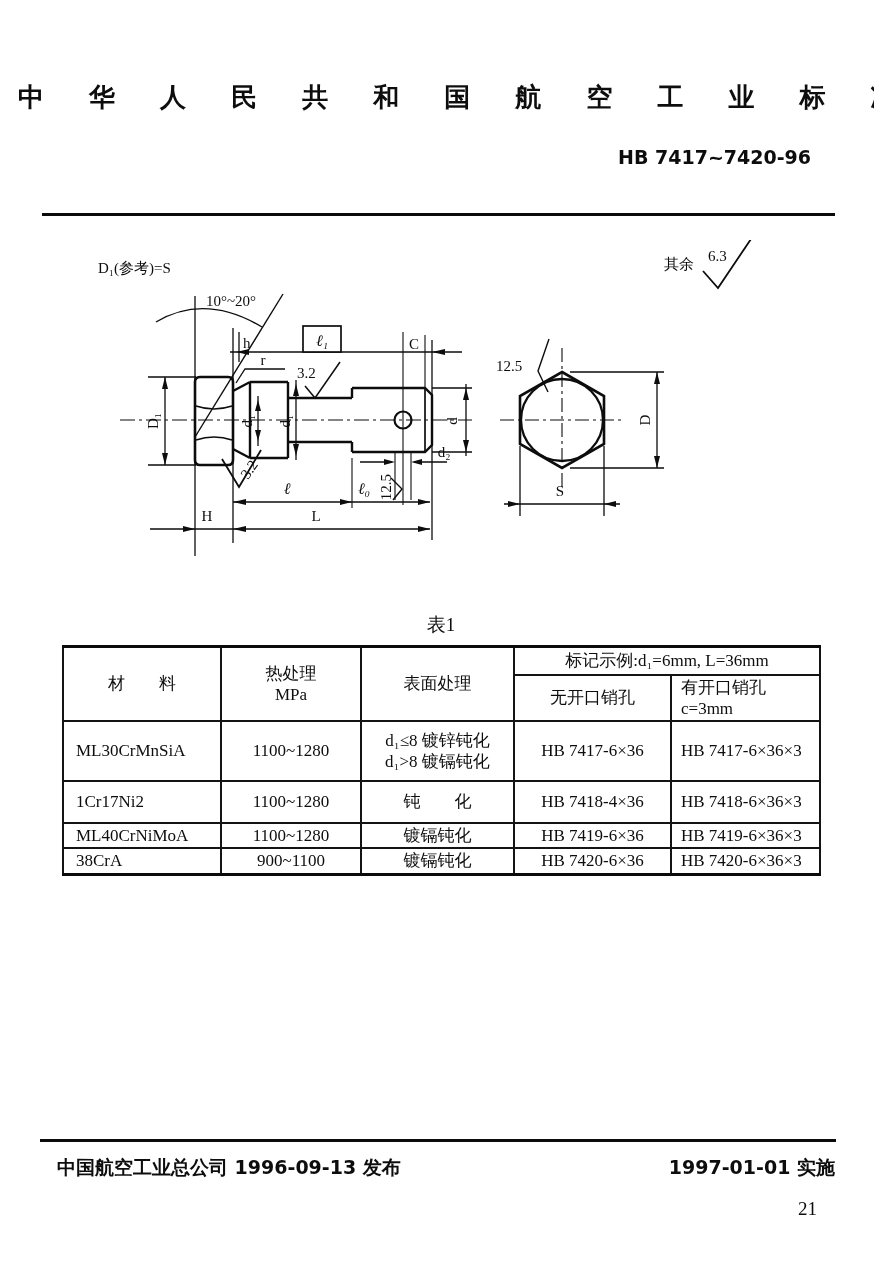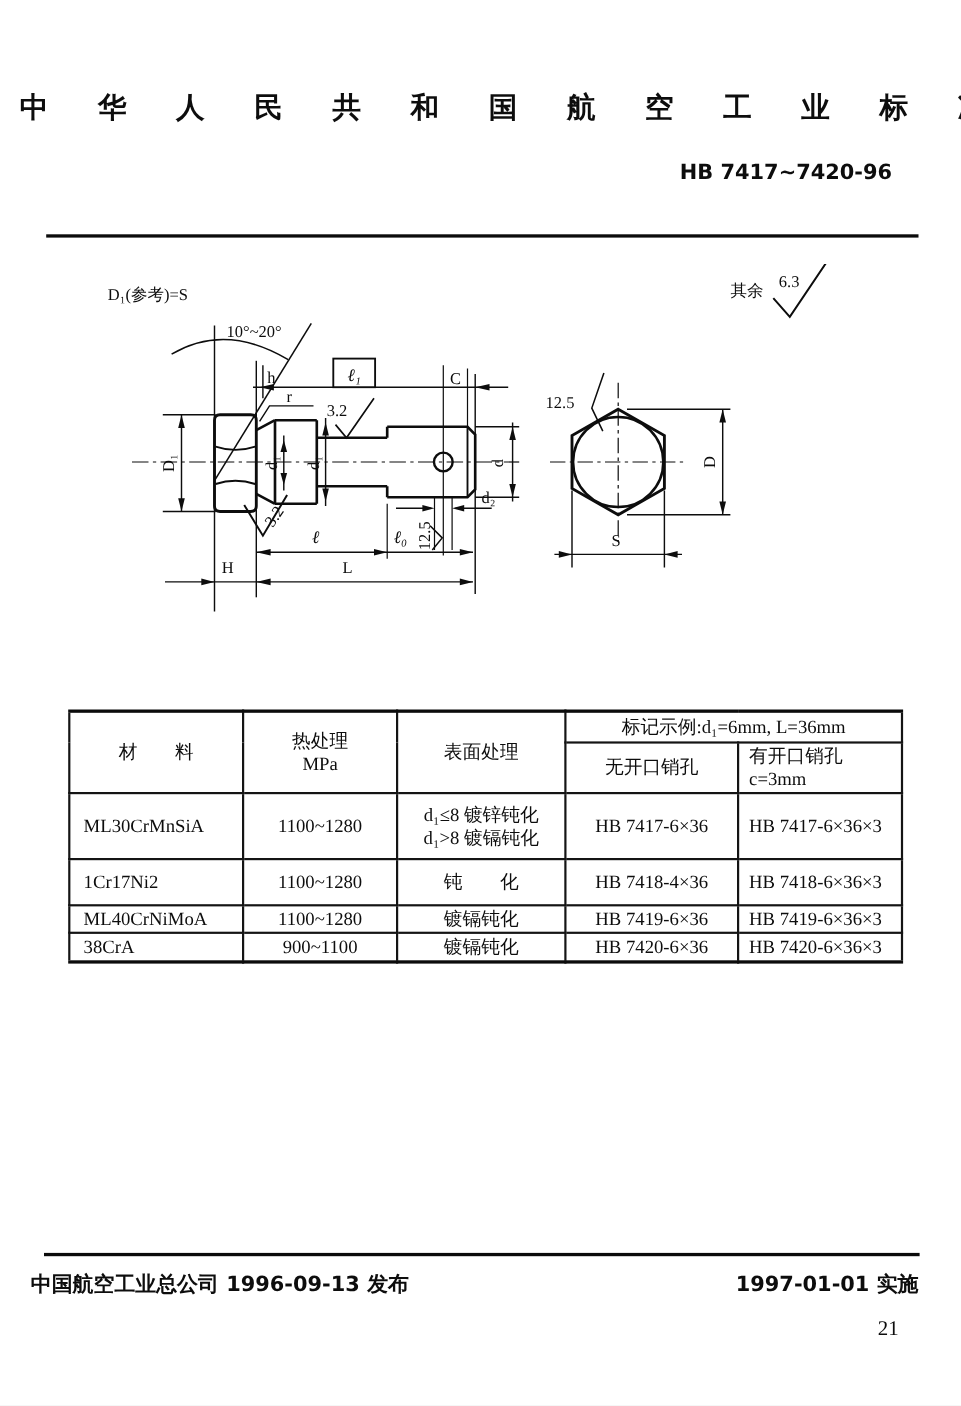--- a/index.html
+++ b/index.html
@@ -39,21 +39,21 @@
   table.spec td,table.spec th{
     border:2px solid #141414;padding:1px 4px;vertical-align:middle;
     white-space:pre-wrap;font-weight:normal;overflow:hidden;
   }
   table.spec{border-top:3px solid #0b0b0b;border-bottom:3px solid #0b0b0b;}
   .c{text-align:center;}
   .lft{text-align:left;padding-left:9px !important;}
   .mat-cell{padding-left:12px !important;}
   .hdr{font-weight:bold;}
   .footer-left{
-    top:1155px;left:28px;
+    top:1155px;left:57px;
     font-family:"DejaVu Sans","Liberation Sans",sans-serif;
     font-weight:bold;font-size:19px;white-space:nowrap;
   }
   .footer-right{
     top:1155px;right:39px;
     font-family:"DejaVu Sans","Liberation Sans",sans-serif;
     font-weight:bold;font-size:19px;white-space:nowrap;
   }
   .page-num{
     top:1198px;right:57px;font-size:19px;
@@ -223,20 +223,21 @@
     </g>
 
     <g>
       <path d="M570,372 H664 M570,468 H664 M657,372 V468" stroke="#0d0d0d" stroke-width="1.3" fill="none"></path>
       <polygon points="657,372 654,384 660,384" fill="#0d0d0d"></polygon>
       <polygon points="657,468 654,456 660,456" fill="#0d0d0d"></polygon>
       <text x="645" y="425" text-anchor="middle" transform="rotate(-90 645 420)">D</text>
     </g>
   </svg>
 
+  <div class="abs tbl-caption">表1</div>
 
   <table class="spec">
     <colgroup>
       <col style="width:158px">
         <col style="width:140px">
         <col style="width:153px">
       <col style="width:157px">
         <col>
     </colgroup>
     <tbody>

